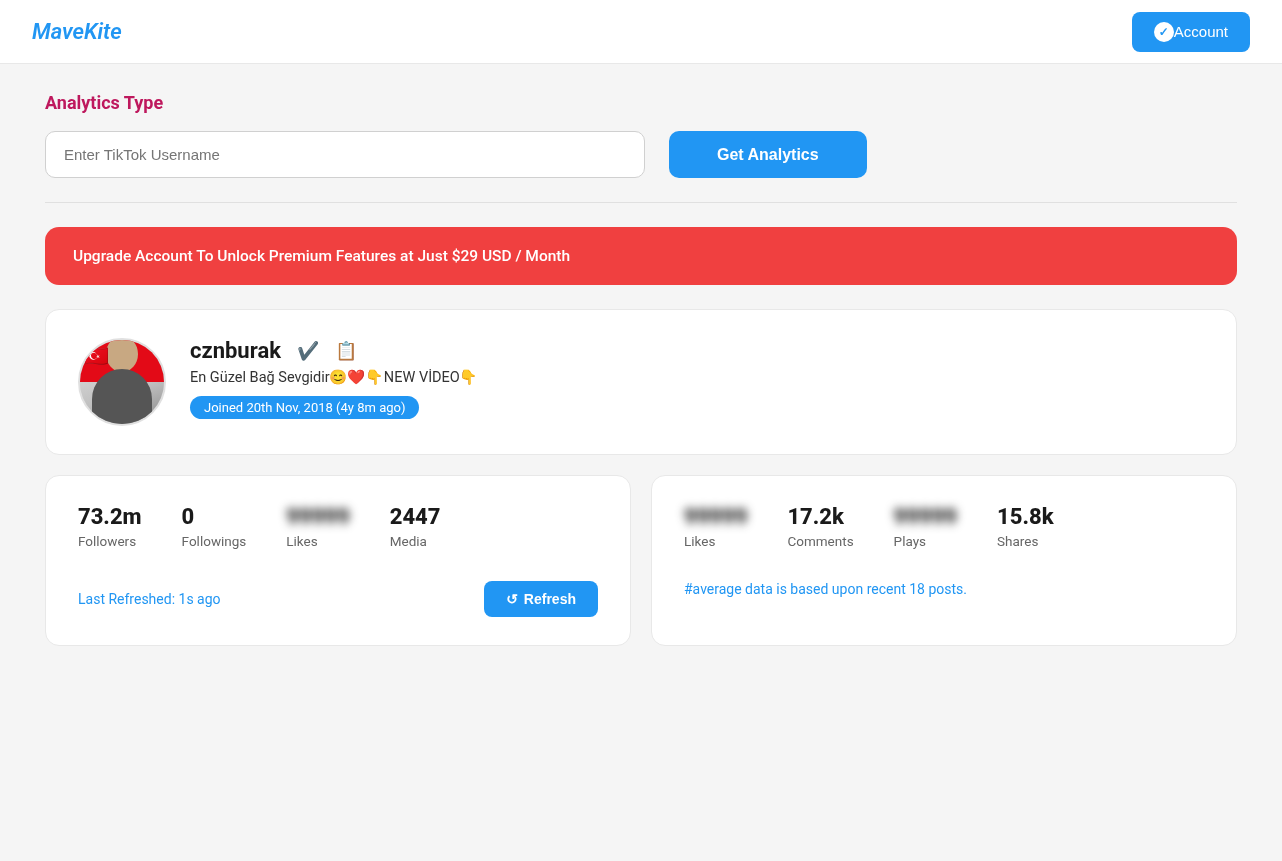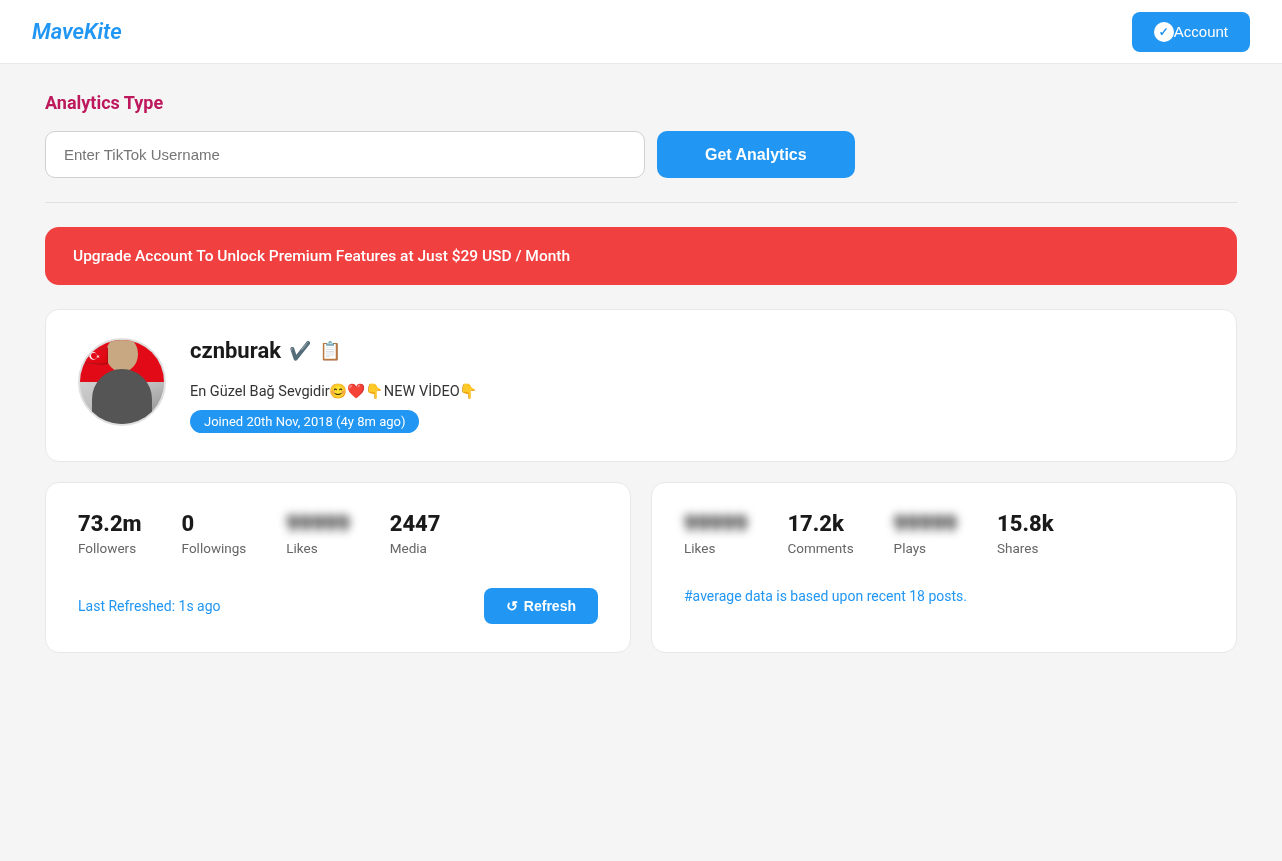--- a/index.html
+++ b/index.html
@@ -64,21 +64,21 @@
     
     .section-title {
       font-size: 18px;
       font-weight: 700;
       margin-bottom: 18px;
       color: #be185d;
     }
 
     .search-row {
       display: flex;
-      gap: 12px;
+      gap: 24px;
       margin-bottom: 24px;
     }
     .search-input {
       flex: 1;
       max-width: 600px;
       border: 1.5px solid #d0d0d0;
       border-radius: 10px;
       padding: 14px 18px;
       font-size: 15px;
       color: #888;
@@ -194,22 +194,22 @@
       width: 32px;
       height: 36px;
       background: #c8a882;
       border-radius: 50%;
     }
 
     .profile-info { flex: 1; }
     .profile-name-row {
       display: flex;
       align-items: center;
-      gap: 8px;
-      margin-bottom: 20px;
+      gap: 16px;
+      margin-bottom: 6px;
     }
     .profile-username {
       font-size: 22px;
       font-weight: 700;
       color: #1a1a1a;
     }
     .verified-icon {
       color: #2196f3;
       font-size: 18px;
     }

